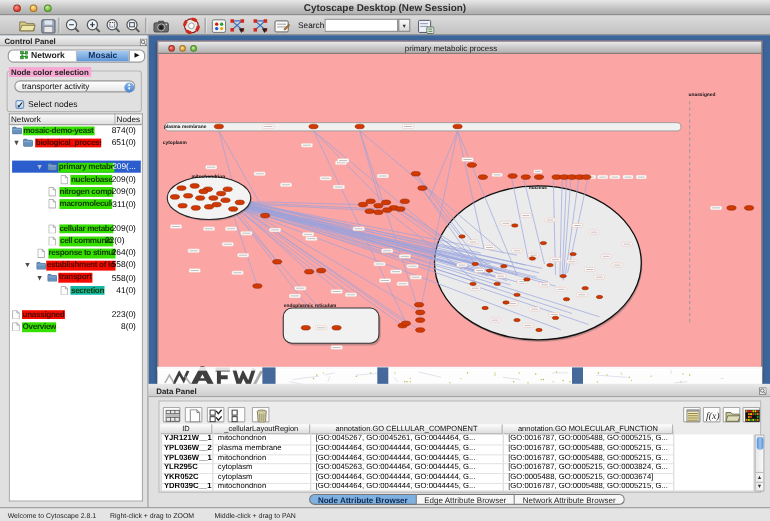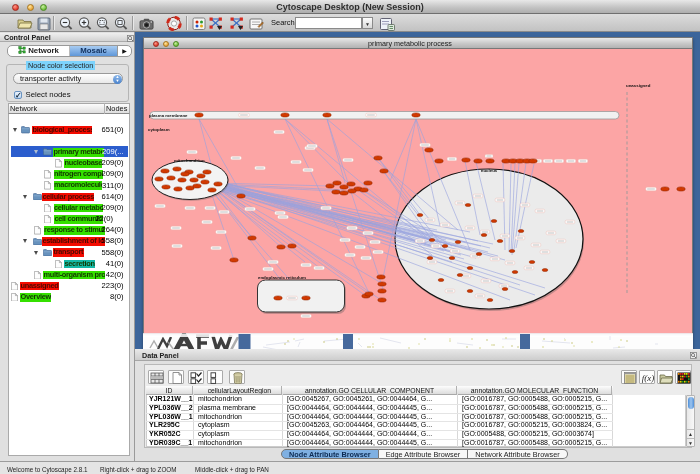--- a/index.html
+++ b/index.html
@@ -120,38 +120,46 @@
           <rect x="0.8" y="0.5" width="2.4" height="2.4" fill="#35b435" stroke="#1a6a1a" stroke-width="0.5"></rect>
           <rect x="5" y="1" width="2.2" height="2.2" fill="#35b435" stroke="#1a6a1a" stroke-width="0.5"></rect>
           <rect x="0.8" y="5.2" width="2.4" height="2.4" fill="#35b435" stroke="#1a6a1a" stroke-width="0.5"></rect>
           <rect x="5" y="4.8" width="2.2" height="2.2" fill="#35b435" stroke="#1a6a1a" stroke-width="0.5"></rect>
         </svg> Network</div>
    <div style="width:48px;text-align:center;font-size:7.8px;font-weight:bold;color:#10305e;line-height:10.5px;background:linear-gradient(#a8ccf2,#5e96d8);border-right:1px solid #999">Mosaic</div>
    <div style="flex:1;text-align:center;font-size:6px;line-height:10.5px;color:#111">▶</div>
  </div>
 
  <div class="abs" style="left:6px;top:32px;width:123px;height:38px;border:1px solid #b5b5b5;border-radius:3px"></div>
- <div class="abs" style="left:26px;top:28.5px;background:#7dd3fc;padding:0 2px;font-size:7.2px;font-weight:normal;color:#222">Node color selection</div>
+ <div class="abs" style="left:8px;top:28.5px;background:#f9a8d4;padding:0 2px;font-size:7.2px;font-weight:bold;color:#222">Node color selection</div>
  <div class="abs" style="left:13px;top:41px;width:110px;height:11px;background:linear-gradient(#fff,#e8e8e8);border:1px solid #999;border-radius:5.5px">
    <div class="abs" style="left:6px;top:0;font-size:7.5px;color:#111;line-height:10px">transporter activity</div>
    <div class="abs" style="left:99px;top:0.5px;width:9px;height:9px;border-radius:4.5px;background:linear-gradient(#8cb8ea,#4a82cc);text-align:center">
         <div style="font-size:4px;line-height:4.5px;color:#fff">▲</div>
         <div style="font-size:4px;line-height:4px;color:#fff">▼</div>
       </div>
  </div>
  <div class="abs" style="left:14px;top:58.5px;width:8px;height:8px;background:linear-gradient(#eaf2fc,#bcd6f2);border:1px solid #6a93c0;border-radius:2px;font-size:8px;line-height:8px;font-weight:bold;color:#123;text-align:center">✓</div>
  <div class="abs" style="left:25.5px;top:58px;font-size:7.8px;color:#111;line-height:10px">Select nodes</div>
 </div>
 
 <div class="abs" style="left:0;top:0;width:135px;height:474px;pointer-events:none">
  <div class="abs" style="left:8px;top:103px;width:122px;height:10.5px;background:linear-gradient(#fcfcfc,#dedede);border:1px solid #a8a8a8;border-bottom:1px solid #8a8a8a"></div>
  <div class="abs" style="left:10px;top:104px;font-size:7.4px;color:#111">Network</div>
  <div class="abs" style="left:104px;top:103px;width:1px;height:10.5px;background:#b0b0b0"></div>
  <div class="abs" style="left:106px;top:104px;font-size:7.4px;color:#111">Nodes</div>
  <div class="abs" style="left:8px;top:113.5px;width:122px;height:342px;background:#fff;border:1px solid #aaa;border-top:none"></div>
+ <div style="position:absolute;left:0;top:114.2px;width:130px;height:11.2px">
+      <div style="position:absolute;left:11px;top:0.4px;line-height:0"><svg width="9" height="7.5" viewBox="0 0 9 7.5">
+          <path d="M0.4 1.3 Q0.4 0.4 1.3 0.4 L3.2 0.4 L4.1 1.5 L7.9 1.5 Q8.6 1.5 8.6 2.3 L8.6 6.2 Q8.6 7 7.9 7 L1.1 7 Q0.4 7 0.4 6.2 Z" fill="#6792bd" stroke="#3a5f8f" stroke-width="0.6"></path>
+          <path d="M0.7 2.8 L8.3 2.8" stroke="#8fb2d4" stroke-width="0.7"></path>
+        </svg></div>
+      <div style="position:absolute;left:20.6px;top:0.4px;max-width:65px;overflow:hidden;white-space:nowrap;background:#35e000;color:#123a00;font-size:7.4px;font-weight:bold;letter-spacing:-0.3px;line-height:8.6px;padding:0 0.5px">mosaic-demo-yeast</div>
+      <div style="position:absolute;left:85px;top:0.6px;width:38.5px;text-align:right;color:#000;font-size:7.6px;line-height:8.4px">874(0)</div>
+    </div>
     <div style="position:absolute;left:0;top:125.4px;width:130px;height:11.2px">
       <div style="position:absolute;left:13px;top:2.6px;width:0;height:0;border-left:2.8px solid transparent;border-right:2.8px solid transparent;border-top:4px solid #4a4a4a"></div>
       <div style="position:absolute;left:21.4px;top:0.8px;line-height:0"><svg width="9" height="7.5" viewBox="0 0 9 7.5">
           <path d="M0.4 1.3 Q0.4 0.4 1.3 0.4 L3.2 0.4 L4.1 1.5 L7.9 1.5 Q8.6 1.5 8.6 2.3 L8.6 6.2 Q8.6 7 7.9 7 L1.1 7 Q0.4 7 0.4 6.2 Z" fill="#6792bd" stroke="#3a5f8f" stroke-width="0.6"></path>
           <path d="M0.7 2.8 L8.3 2.8" stroke="#8fb2d4" stroke-width="0.7"></path>
         </svg></div>
       <div style="position:absolute;left:32px;top:0.4px;max-width:60px;overflow:hidden;white-space:nowrap;background:#f40b00;color:#4d0a00;font-size:7.4px;font-weight:bold;letter-spacing:-0.3px;line-height:8.6px;padding:0 0.5px">biological_process</div>
       <div style="position:absolute;left:85px;top:0.6px;width:38.5px;text-align:right;color:#000;font-size:7.6px;line-height:8.4px">651(0)</div>
     </div>
     <div style="position:absolute;left:0;top:147.7px;width:126px;height:11.2px">
@@ -181,29 +189,20 @@
       <div style="position:absolute;left:85px;top:0.6px;width:38.5px;text-align:right;color:#000;font-size:7.6px;line-height:8.4px">209(0)</div>
     </div>
     <div style="position:absolute;left:0;top:181.1px;width:130px;height:11.2px">
       <div style="position:absolute;left:44px;top:0.4px;line-height:0"><svg width="7" height="8.5" viewBox="0 0 7 8.5">
           <path d="M0.4 0.4 L4.4 0.4 L6.6 2.6 L6.6 8.1 L0.4 8.1 Z" fill="#fdfdfd" stroke="#9a9a9a" stroke-width="0.7"></path>
           <path d="M4.4 0.4 L4.4 2.6 L6.6 2.6" fill="none" stroke="#9a9a9a" stroke-width="0.7"></path>
         </svg></div>
       <div style="position:absolute;left:53.6px;top:0.4px;max-width:48px;overflow:hidden;white-space:nowrap;background:#35e000;color:#123a00;font-size:7.4px;font-weight:bold;letter-spacing:-0.3px;line-height:8.6px;padding:0 0.5px">macromolecule</div>
       <div style="position:absolute;left:85px;top:0.6px;width:38.5px;text-align:right;color:#000;font-size:7.6px;line-height:8.4px">311(0)</div>
     </div>
-    <div style="position:absolute;left:0;top:192.2px;width:130px;height:11.2px">
-      <div style="position:absolute;left:23px;top:2.6px;width:0;height:0;border-left:2.8px solid transparent;border-right:2.8px solid transparent;border-top:4px solid #4a4a4a"></div>
-      <div style="position:absolute;left:32.6px;top:0.8px;line-height:0"><svg width="9" height="7.5" viewBox="0 0 9 7.5">
-          <path d="M0.4 1.3 Q0.4 0.4 1.3 0.4 L3.2 0.4 L4.1 1.5 L7.9 1.5 Q8.6 1.5 8.6 2.3 L8.6 6.2 Q8.6 7 7.9 7 L1.1 7 Q0.4 7 0.4 6.2 Z" fill="#6792bd" stroke="#3a5f8f" stroke-width="0.6"></path>
-          <path d="M0.7 2.8 L8.3 2.8" stroke="#8fb2d4" stroke-width="0.7"></path>
-        </svg></div>
-      <div style="position:absolute;left:42px;top:0.4px;max-width:52px;overflow:hidden;white-space:nowrap;background:#f40b00;color:#4d0a00;font-size:7.4px;font-weight:bold;letter-spacing:-0.3px;line-height:8.6px;padding:0 0.5px">cellular process</div>
-      <div style="position:absolute;left:85px;top:0.6px;width:38.5px;text-align:right;color:#000;font-size:7.6px;line-height:8.4px">614(0)</div>
-    </div>
     <div style="position:absolute;left:0;top:203.4px;width:130px;height:11.2px">
       <div style="position:absolute;left:44px;top:0.4px;line-height:0"><svg width="7" height="8.5" viewBox="0 0 7 8.5">
           <path d="M0.4 0.4 L4.4 0.4 L6.6 2.6 L6.6 8.1 L0.4 8.1 Z" fill="#fdfdfd" stroke="#9a9a9a" stroke-width="0.7"></path>
           <path d="M4.4 0.4 L4.4 2.6 L6.6 2.6" fill="none" stroke="#9a9a9a" stroke-width="0.7"></path>
         </svg></div>
       <div style="position:absolute;left:54px;top:0.4px;max-width:49px;overflow:hidden;white-space:nowrap;background:#35e000;color:#123a00;font-size:7.4px;font-weight:bold;letter-spacing:-0.3px;line-height:8.6px;padding:0 0">cellular metabo</div>
       <div style="position:absolute;left:85px;top:0.6px;width:38.5px;text-align:right;color:#000;font-size:7.6px;line-height:8.4px">209(0)</div>
     </div>
     <div style="position:absolute;left:0;top:214.6px;width:130px;height:11.2px">
       <div style="position:absolute;left:44px;top:0.4px;line-height:0"><svg width="7" height="8.5" viewBox="0 0 7 8.5">
@@ -239,28 +238,20 @@
       <div style="position:absolute;left:53px;top:0.4px;max-width:38px;overflow:hidden;white-space:nowrap;background:#f40b00;color:#4d0a00;font-size:7.4px;font-weight:bold;letter-spacing:-0.3px;line-height:8.6px;padding:0 0.5px">transport</div>
       <div style="position:absolute;left:85px;top:0.6px;width:38.5px;text-align:right;color:#000;font-size:7.6px;line-height:8.4px">558(0)</div>
     </div>
     <div style="position:absolute;left:0;top:259.2px;width:130px;height:11.2px">
       <div style="position:absolute;left:55px;top:0.4px;line-height:0"><svg width="7" height="8.5" viewBox="0 0 7 8.5">
           <path d="M0.4 0.4 L4.4 0.4 L6.6 2.6 L6.6 8.1 L0.4 8.1 Z" fill="#fdfdfd" stroke="#9a9a9a" stroke-width="0.7"></path>
           <path d="M4.4 0.4 L4.4 2.6 L6.6 2.6" fill="none" stroke="#9a9a9a" stroke-width="0.7"></path>
         </svg></div>
       <div style="position:absolute;left:64px;top:0.4px;max-width:34px;overflow:hidden;white-space:nowrap;background:#14b8a6;color:#123a00;font-size:7.4px;font-weight:bold;letter-spacing:-0.3px;line-height:8.6px;padding:0 0.5px">secretion</div>
       <div style="position:absolute;left:85px;top:0.6px;width:38.5px;text-align:right;color:#000;font-size:7.6px;line-height:8.4px">41(0)</div>
-    </div>
-    <div style="position:absolute;left:0;top:270.3px;width:130px;height:11.2px">
-      <div style="position:absolute;left:34px;top:0.4px;line-height:0"><svg width="7" height="8.5" viewBox="0 0 7 8.5">
-          <path d="M0.4 0.4 L4.4 0.4 L6.6 2.6 L6.6 8.1 L0.4 8.1 Z" fill="#fdfdfd" stroke="#9a9a9a" stroke-width="0.7"></path>
-          <path d="M4.4 0.4 L4.4 2.6 L6.6 2.6" fill="none" stroke="#9a9a9a" stroke-width="0.7"></path>
-        </svg></div>
-      <div style="position:absolute;left:43px;top:0.4px;max-width:62px;overflow:hidden;white-space:nowrap;background:#35e000;color:#123a00;font-size:7.4px;font-weight:bold;letter-spacing:-0.3px;line-height:8.6px;padding:0 0.5px">multi-organism pro</div>
-      <div style="position:absolute;left:85px;top:0.6px;width:38.5px;text-align:right;color:#000;font-size:7.6px;line-height:8.4px">42(0)</div>
     </div>
     <div style="position:absolute;left:0;top:281.4px;width:130px;height:11.2px">
       <div style="position:absolute;left:11px;top:0.4px;line-height:0"><svg width="7" height="8.5" viewBox="0 0 7 8.5">
           <path d="M0.4 0.4 L4.4 0.4 L6.6 2.6 L6.6 8.1 L0.4 8.1 Z" fill="#fdfdfd" stroke="#9a9a9a" stroke-width="0.7"></path>
           <path d="M4.4 0.4 L4.4 2.6 L6.6 2.6" fill="none" stroke="#9a9a9a" stroke-width="0.7"></path>
         </svg></div>
       <div style="position:absolute;left:20px;top:0.4px;max-width:41px;overflow:hidden;white-space:nowrap;background:#f40b00;color:#4d0a00;font-size:7.4px;font-weight:bold;letter-spacing:-0.3px;line-height:8.6px;padding:0 0.5px">unassigned</div>
       <div style="position:absolute;left:85px;top:0.6px;width:38.5px;text-align:right;color:#000;font-size:7.6px;line-height:8.4px">223(0)</div>
     </div>
     <div style="position:absolute;left:0;top:292.6px;width:130px;height:11.2px">

